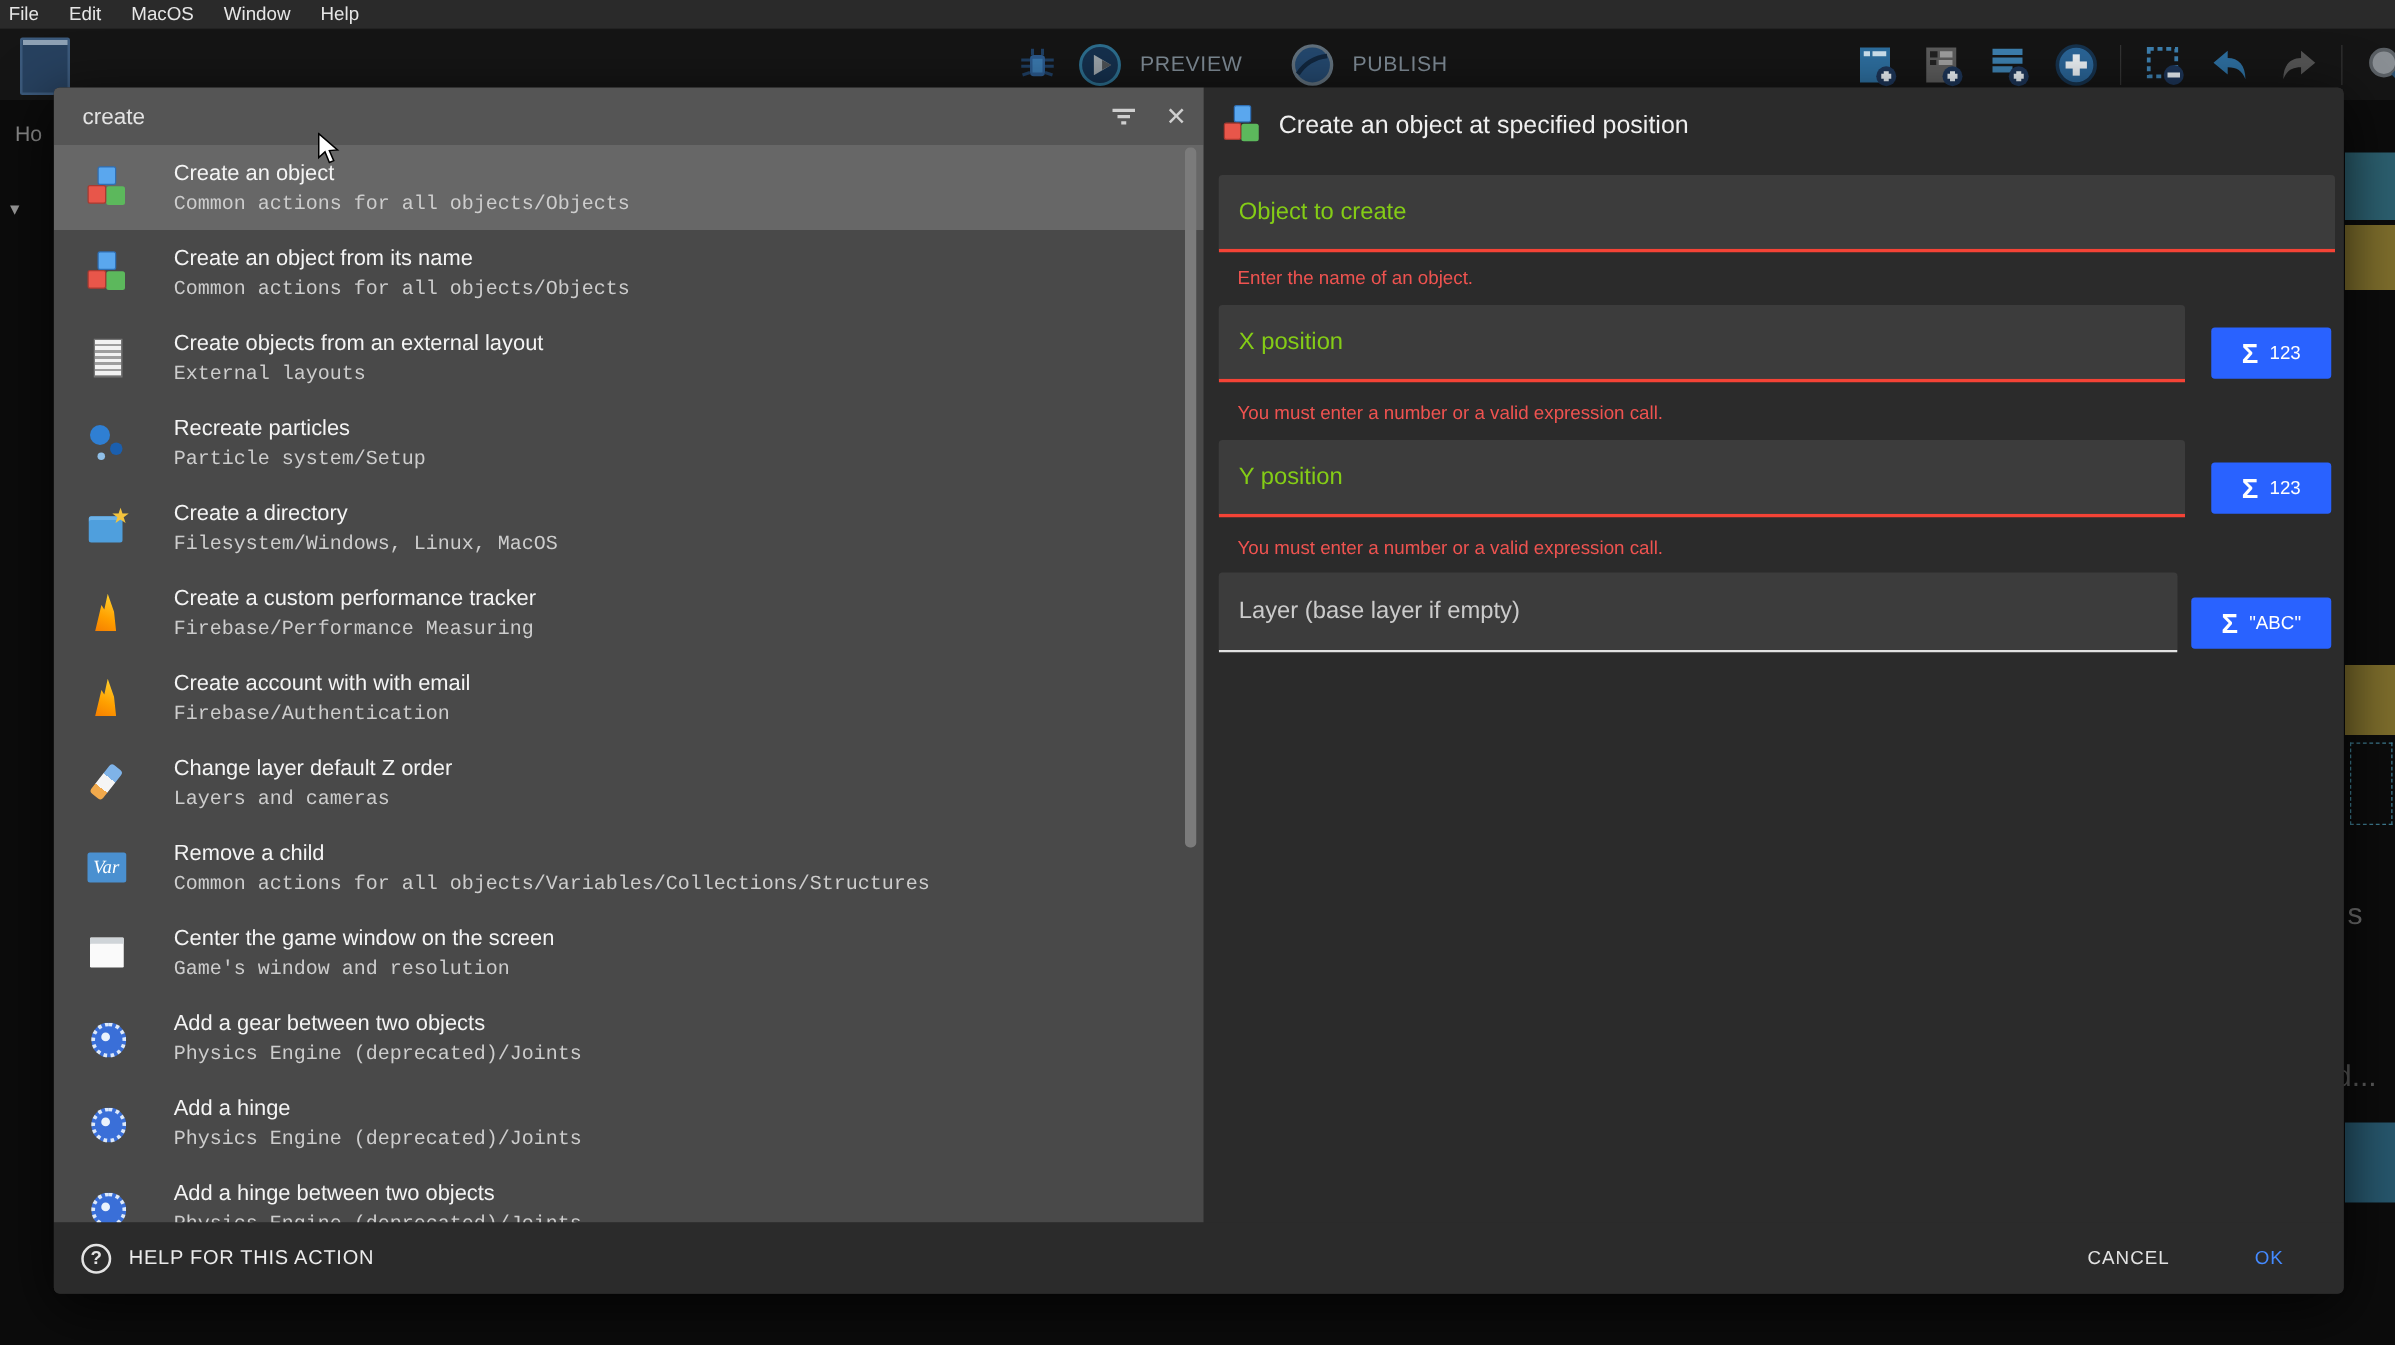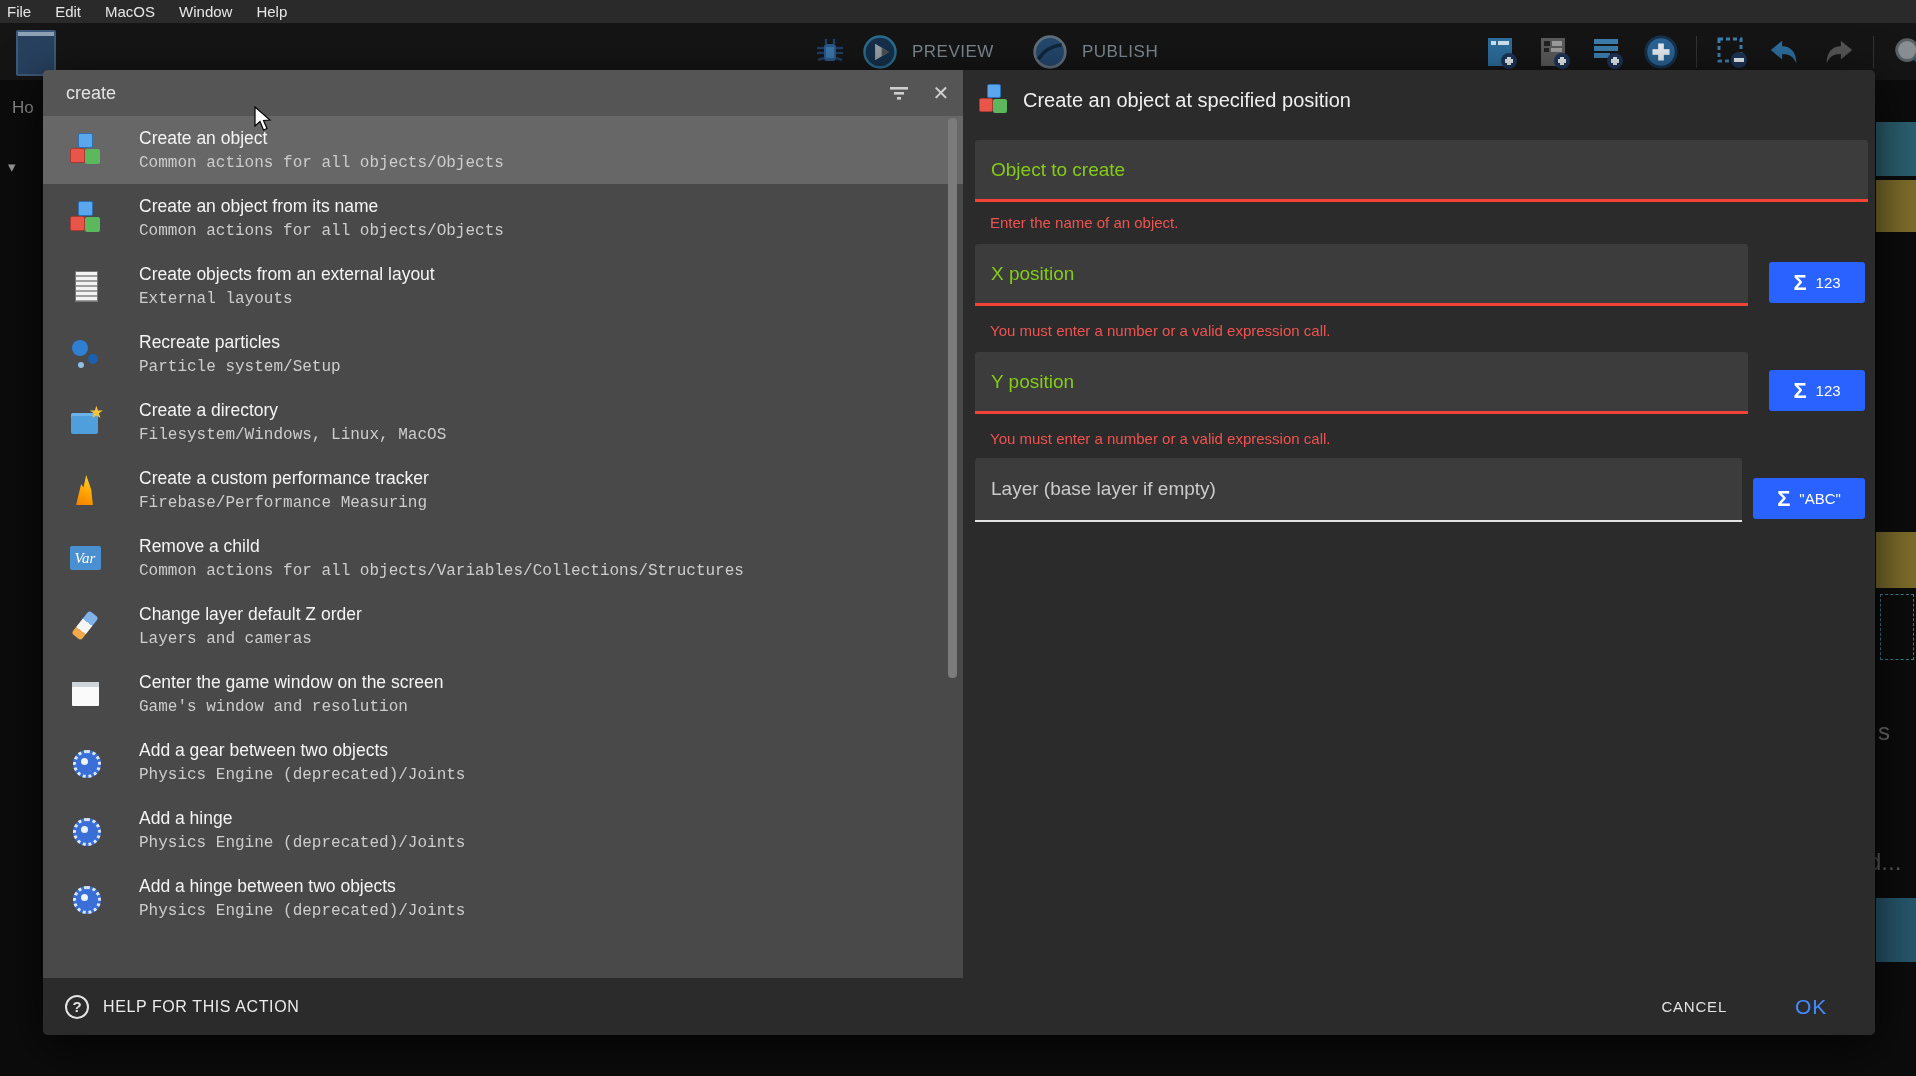--- a/index.html
+++ b/index.html
@@ -103,21 +103,21 @@
   .expr-btn .lbl { font-size:15px; }
 
   
   .dlg-footer { position:absolute; left:0; top:908px; width:1832px; height:57px; background:#2b2b2b;
     display:flex; align-items:center; }
   .help-wrap { display:flex; align-items:center; gap:14px; margin-left:22px; flex:1; cursor:pointer; }
   .help-circle { width:24px; height:24px; border:2px solid #e3e3e3; border-radius:50%;
     color:#e3e3e3; font-size:15px; font-weight:bold; display:flex; align-items:center; justify-content:center; }
   .help-label { color:#ececec; font-size:16px; letter-spacing:.6px; }
   .btn-cancel { color:#e3e3e3; font-size:15px; letter-spacing:.8px; margin-right:68px; cursor:pointer; }
-  .btn-ok { color:#448aff; font-size:21px; letter-spacing:.8px; margin-right:48px; cursor:pointer; }
+  .btn-ok { color:#448aff; font-size:15px; letter-spacing:.8px; margin-right:48px; cursor:pointer; }
 
   .cursor { position:absolute; left:253px; top:106px; z-index:100; }
 </style>
 </head>
 <body>
 
 <div class="menubar">
   <span>File</span>
   <span>Edit</span>
   <span>MacOS</span>
@@ -293,33 +293,40 @@
           </span>
         </div>
         <div class="row">
           <span class="ic ic-firebase"></span>
           <span class="texts">
             <span class="t">Create a custom performance tracker</span>
             <span class="s">Firebase/Performance Measuring</span>
           </span>
         </div>
         <div class="row">
+          <span class="ic ic-firebase"></span>
+          <span class="texts">
+            <span class="t">Create account with with email</span>
+            <span class="s">Firebase/Authentication</span>
+          </span>
+        </div>
+        <div class="row">
+          <span class="ic ic-eraser"></span>
+          <span class="texts">
+            <span class="t">Change layer default Z order</span>
+            <span class="s">Layers and cameras</span>
+          </span>
+        </div>
+        <div class="row">
           <span class="ic ic-var">
             <span class="badge">Var</span>
           </span>
           <span class="texts">
             <span class="t">Remove a child</span>
             <span class="s">Common actions for all objects/Variables/Collections/Structures</span>
-          </span>
-        </div>
-        <div class="row">
-          <span class="ic ic-eraser"></span>
-          <span class="texts">
-            <span class="t">Change layer default Z order</span>
-            <span class="s">Layers and cameras</span>
           </span>
         </div>
         <div class="row">
           <span class="ic ic-window"></span>
           <span class="texts">
             <span class="t">Center the game window on the screen</span>
             <span class="s">Game's window and resolution</span>
           </span>
         </div>
         <div class="row">

